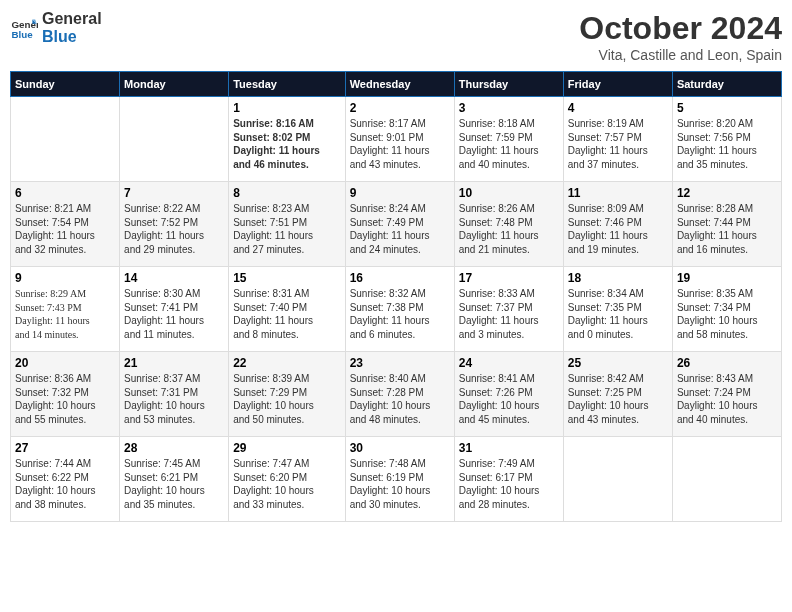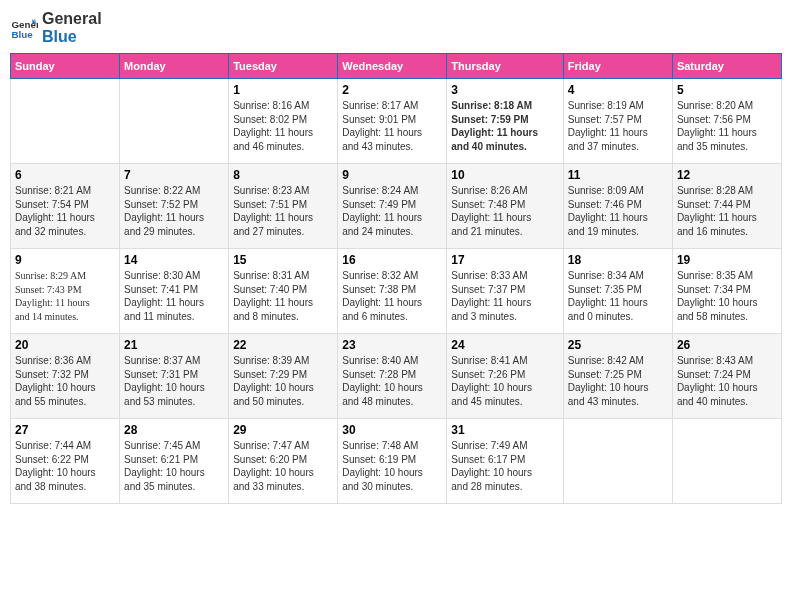--- a/index.html
+++ b/index.html
@@ -36,21 +36,21 @@
     .subtitle {
       font-size: 14px;
       color: #555;
     }
     table {
       width: 100%;
       border-collapse: collapse;
       font-size: 10.5px;
     }
     thead tr {
-      background-color: #ec4899;
+      background-color: #0f172a;
       color: #fff;
       padding-left: 10px;
     }
     thead th {
       padding: 6px 4px;
       text-align: left;
       font-weight: bold;
       font-size: 11px;
       border: 1px solid #1a6eb5;
     }
@@ -94,55 +94,59 @@
       <text x="2" y="20" font-size="14" font-weight="bold" fill="#333">General</text>
       <text x="2" y="34" font-size="14" font-weight="bold" fill="#1a6eb5">Blue</text>
       <polygon points="32,8 38,14 32,14" fill="#1a6eb5"></polygon>
       <polygon points="32,8 38,14 36,8" fill="#6aa8d8"></polygon>
     </svg>
     <div style="line-height:1.1; margin-left:2px;">
       <div style="font-size:16px; font-weight:bold; color:#333;">General</div>
       <div style="font-size:16px; font-weight:bold; color:#1a6eb5;">Blue</div>
     </div>
   </div>
+  <div class="title-area">
+    <div class="month-title">October 2024</div>
+    <div class="subtitle">Vita, Castille and Leon, Spain</div>
+  </div>
 </div>
 
 <table>
   <thead>
     <tr>
     <th>Sunday</th>
         <th>Monday</th>
         <th>Tuesday</th>
         <th>Wednesday</th>
         <th>Thursday</th>
         <th>Friday</th>
         <th>Saturday</th>
       </tr>
   </thead>
   <tbody id="calendar-body">
   <tr>
         <td class="empty-cell"></td>
         <td class="empty-cell"></td>
         <td>
           <span class="day-number">1</span>
-          <div class="day-info" style="white-space: pre-line;">Sunrise: 8:16 AM
+          <div class="day-info" style="white-space: pre-line; font-weight: bold;">Sunrise: 8:16 AM
 Sunset: 8:02 PM
 Daylight: 11 hours
 and 46 minutes.</div>
         </td>
         <td>
           <span class="day-number">2</span>
           <div class="day-info" style="white-space: pre-line;">Sunrise: 8:17 AM
 Sunset: 9:01 PM
 Daylight: 11 hours
 and 43 minutes.</div>
         </td>
         <td>
           <span class="day-number">3</span>
-          <div class="day-info" style="white-space: pre-line; font-weight: bold;">Sunrise: 8:18 AM
+          <div class="day-info" style="white-space: pre-line;">Sunrise: 8:18 AM
 Sunset: 7:59 PM
 Daylight: 11 hours
 and 40 minutes.</div>
         </td>
         <td>
           <span class="day-number">4</span>
           <div class="day-info" style="white-space: pre-line;">Sunrise: 8:19 AM
 Sunset: 7:57 PM
 Daylight: 11 hours
 and 37 minutes.</div>

